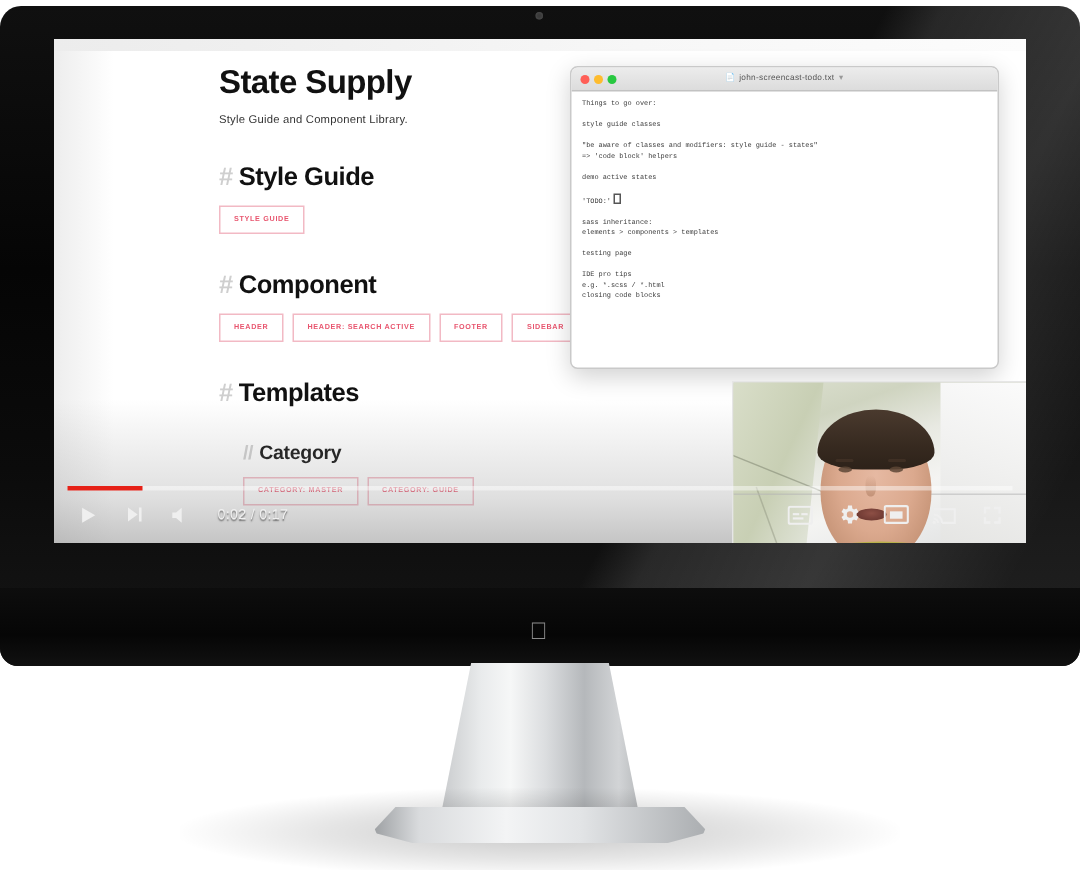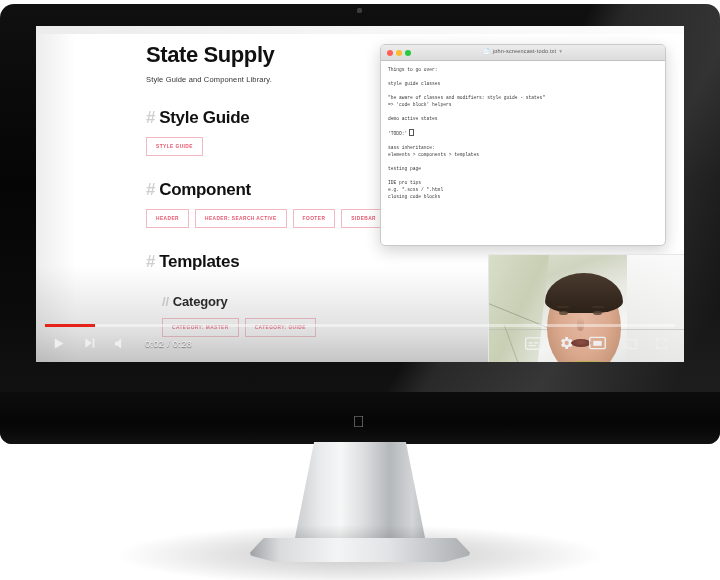--- a/index.html
+++ b/index.html
@@ -352,21 +352,21 @@
           <svg width="14" height="14" viewBox="0 0 24 24">
               <path fill="currentColor" d="M4 4l11 8L4 20z"></path>
               <rect x="16.5" y="4" width="3" height="16" fill="currentColor"></rect>
             </svg>
         </div>
         <div class="ctl">
           <svg width="15" height="15" viewBox="0 0 24 24">
               <path fill="currentColor" d="M3 9v6h4l6 5V4L7 9H3z"></path>
             </svg>
         </div>
-        <span class="timecode">0:02 / 0:28</span>
+        <span class="timecode">0:02 / 0:17</span>
       </div>
 
       <div class="controls-right">
         <div class="ctl">
           <svg width="17" height="13" viewBox="0 0 24 18">
               <rect x="1" y="1" width="22" height="16" rx="2" fill="none" stroke="currentColor" stroke-width="2"></rect>
               <rect x="5" y="7" width="6" height="2" fill="currentColor"></rect>
               <rect x="13" y="7" width="6" height="2" fill="currentColor"></rect>
               <rect x="5" y="11" width="10" height="2" fill="currentColor"></rect>
             </svg>

